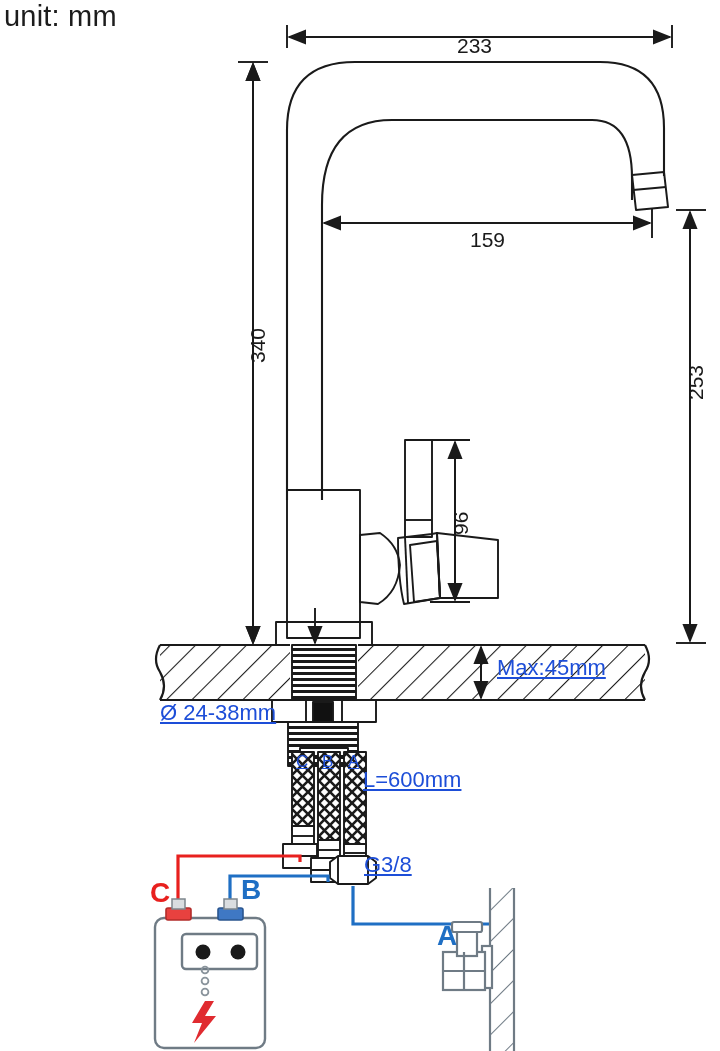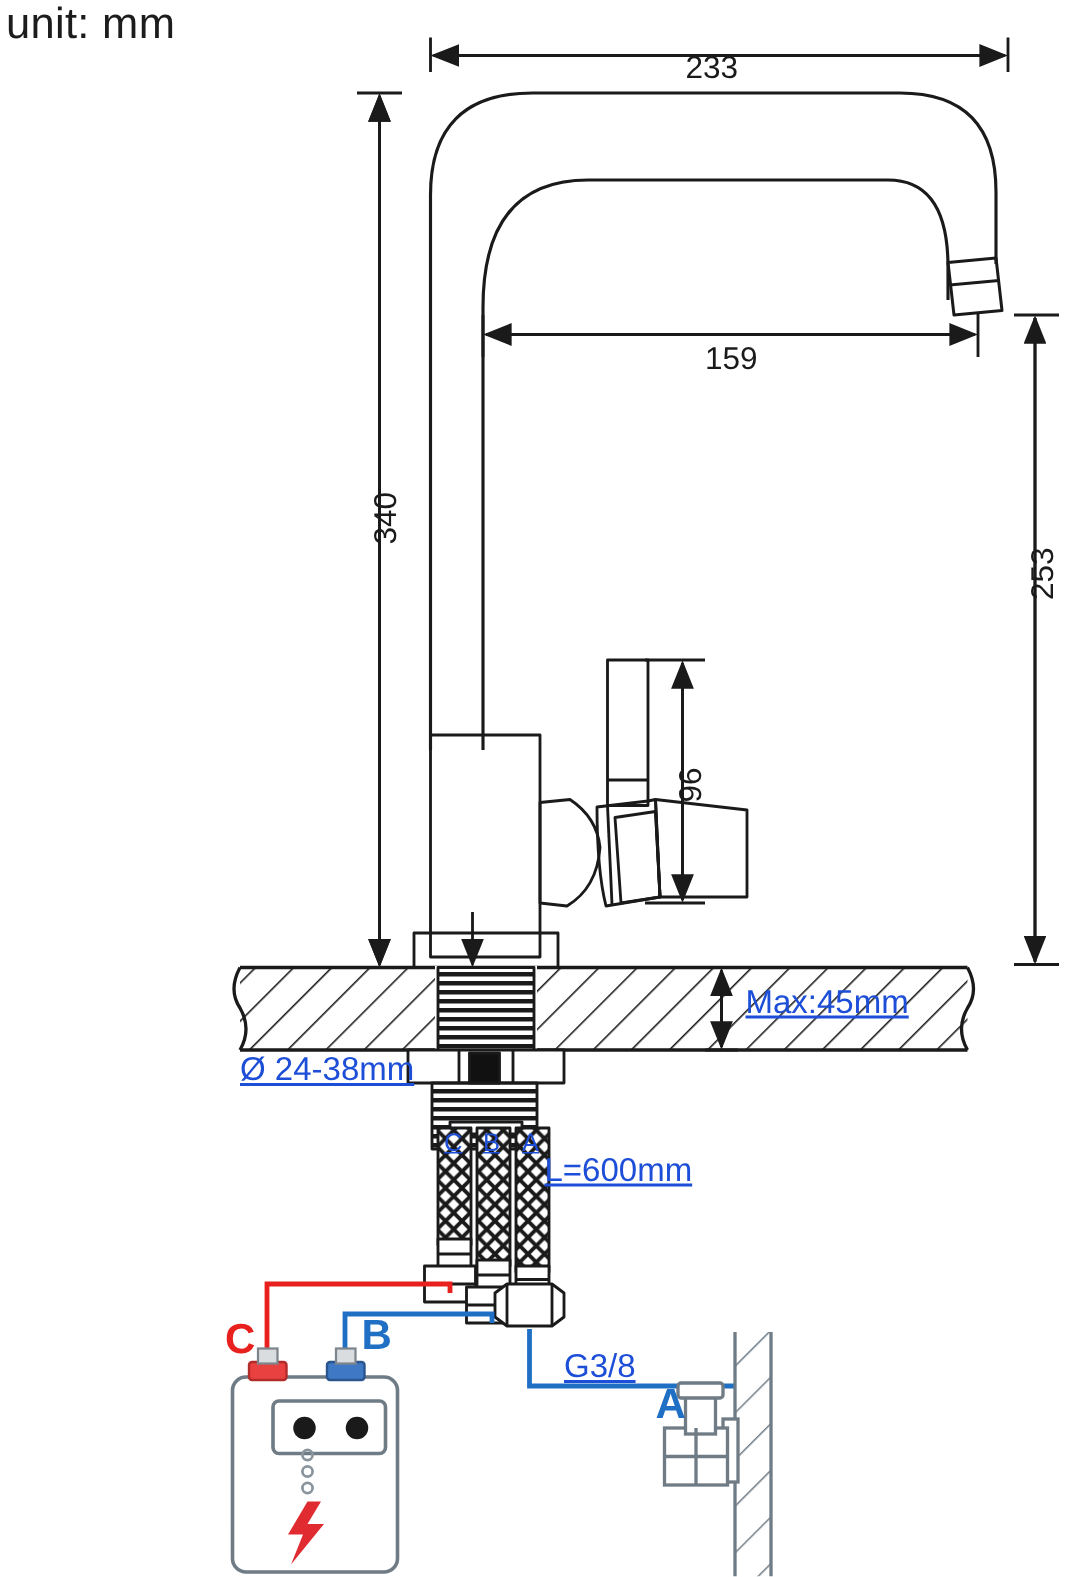--- a/index.html
+++ b/index.html
@@ -241,21 +241,21 @@
   <div class="dim rot" style="left:684px;top:400px;">253</div>
 
   <div class="dim rot" style="left:449px;top:535px;">96</div>
 
   <div class="txt" style="left:497px;top:655px;">Max:45mm</div>
 
   <div class="txt" style="left:160px;top:700px;">Ø 24-38mm</div>
 
   <div class="txt" style="left:363px;top:767px;">L=600mm</div>
 
-  <div class="txt" style="left:364px;top:898px;margin-left:12px;">G3/8</div>
+  <div class="txt" style="left:364px;top:852px;">G3/8</div>
 
   <div class="txt" style="left:296px;top:752px;font-size:17px;">C</div>
   <div class="txt" style="left:322px;top:752px;font-size:17px;">B</div>
   <div class="txt" style="left:348px;top:752px;font-size:17px;">A</div>
 
   <div class="tag" style="left:150px;top:877px;color:#e8201e;">C</div>
   <div class="tag" style="left:241px;top:874px;color:#1f6fc4;">B</div>
   <div class="tag" style="left:437px;top:920px;color:#1f6fc4;">A</div>
 
 </div>

